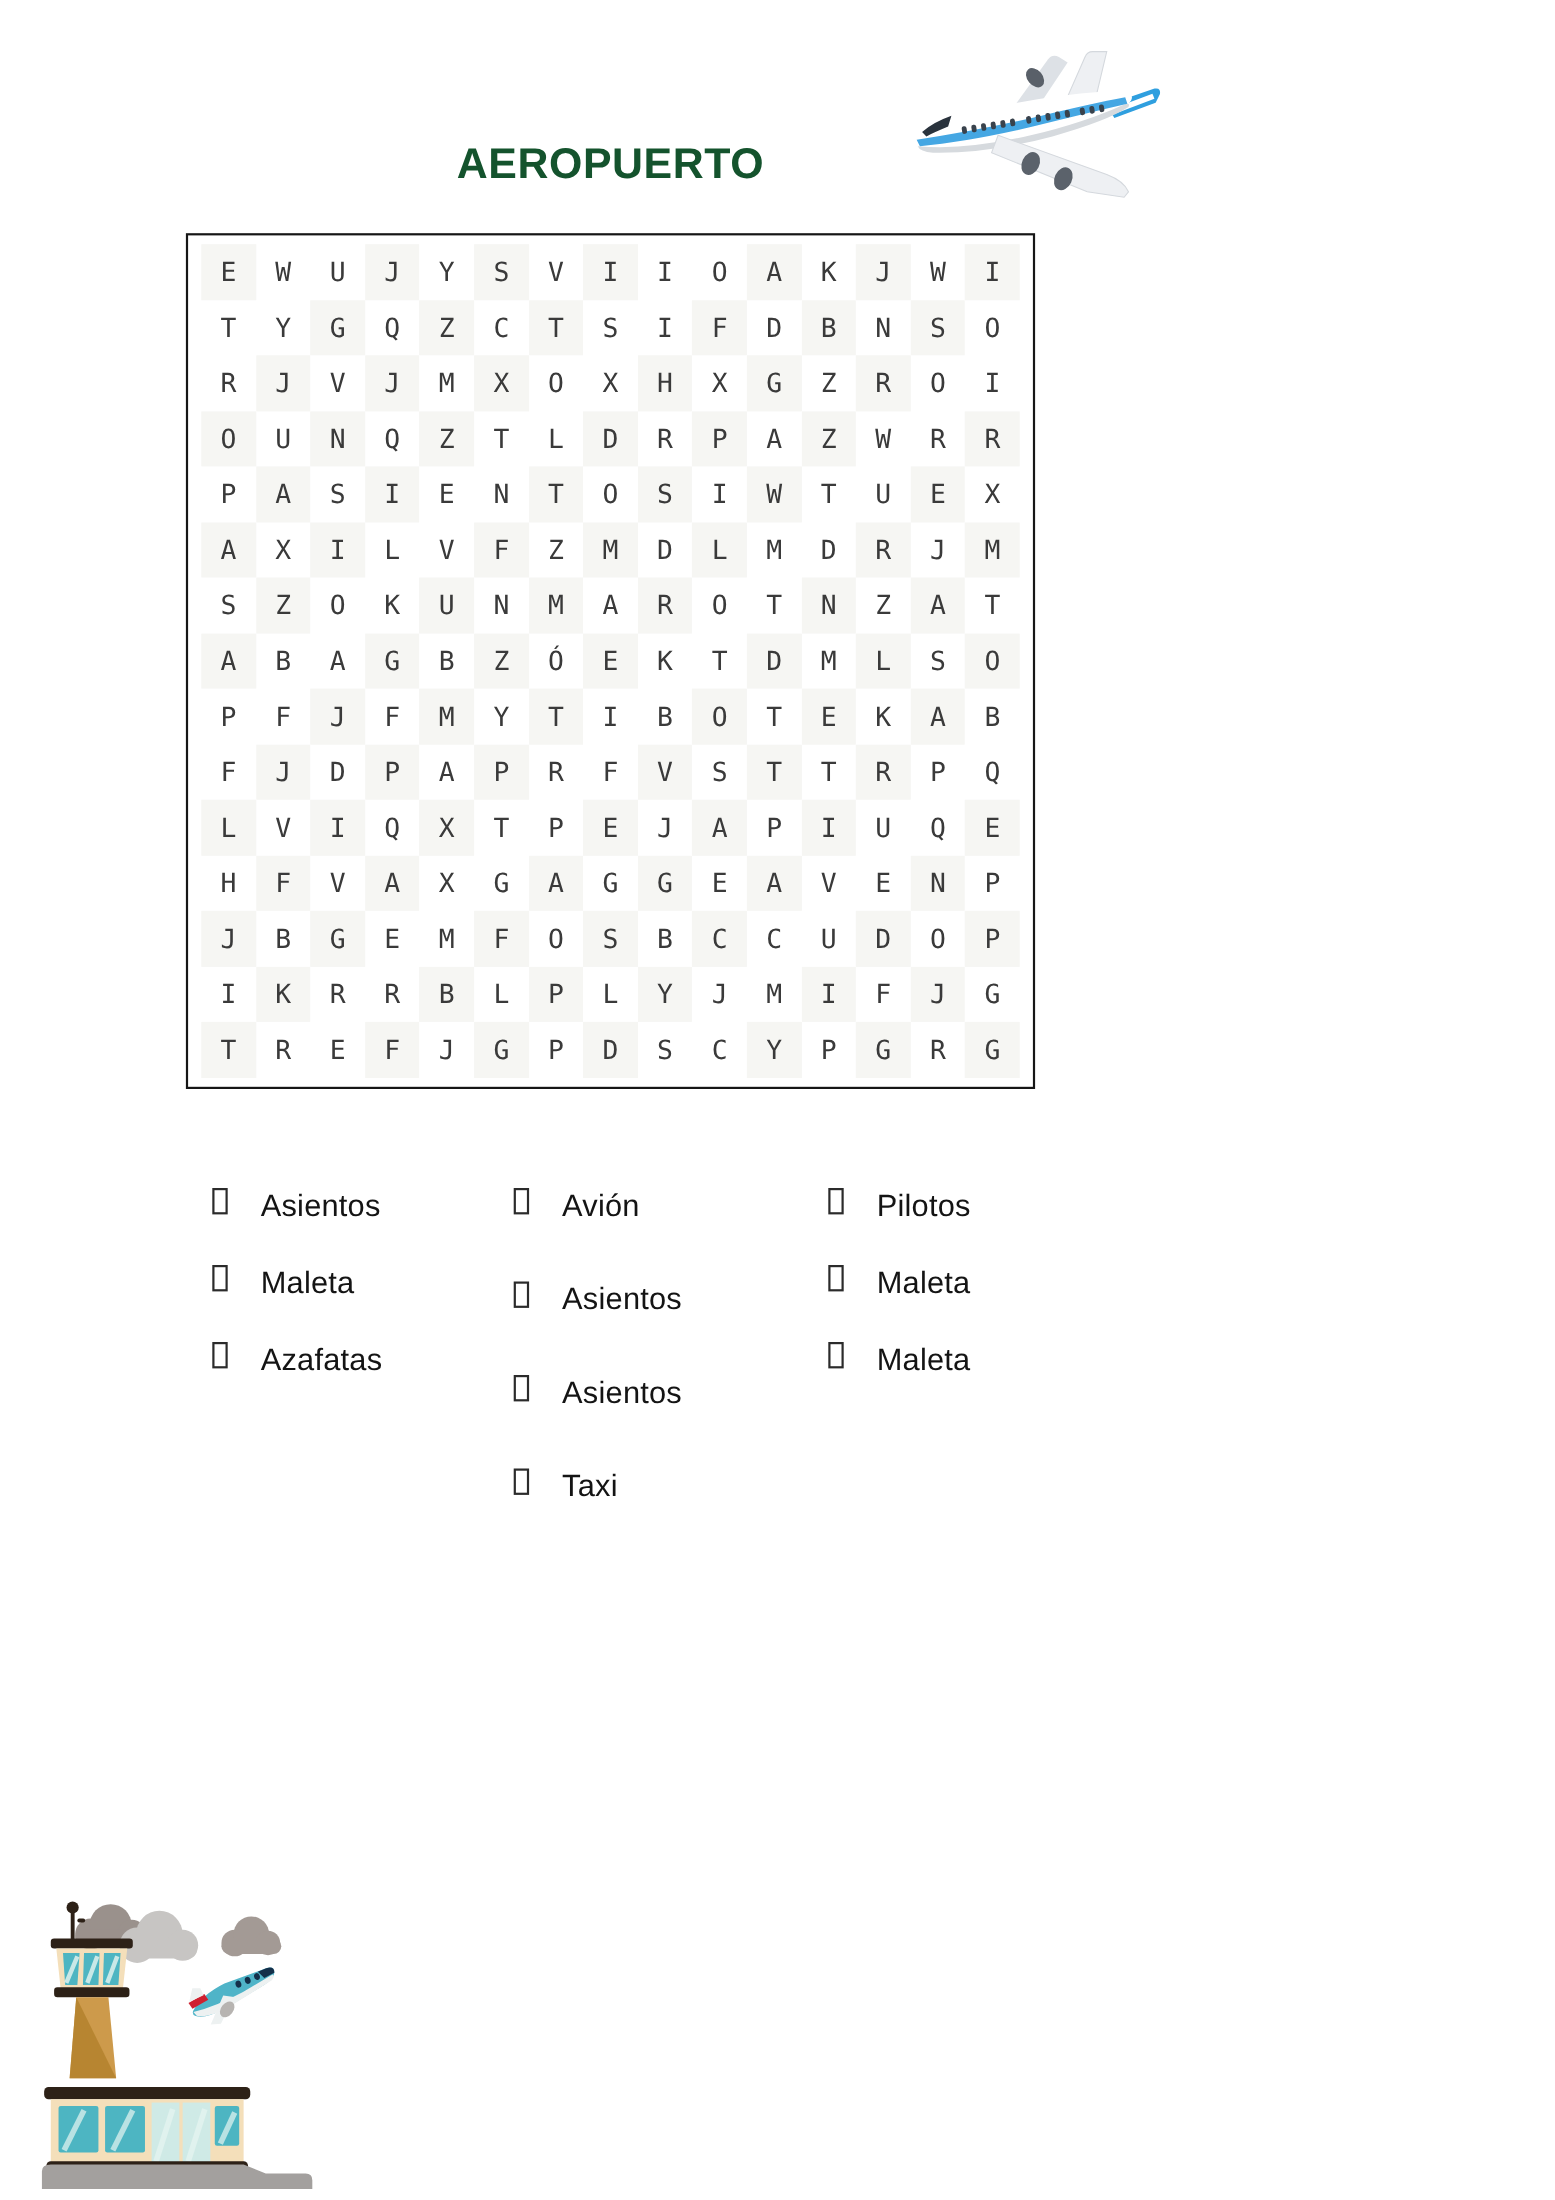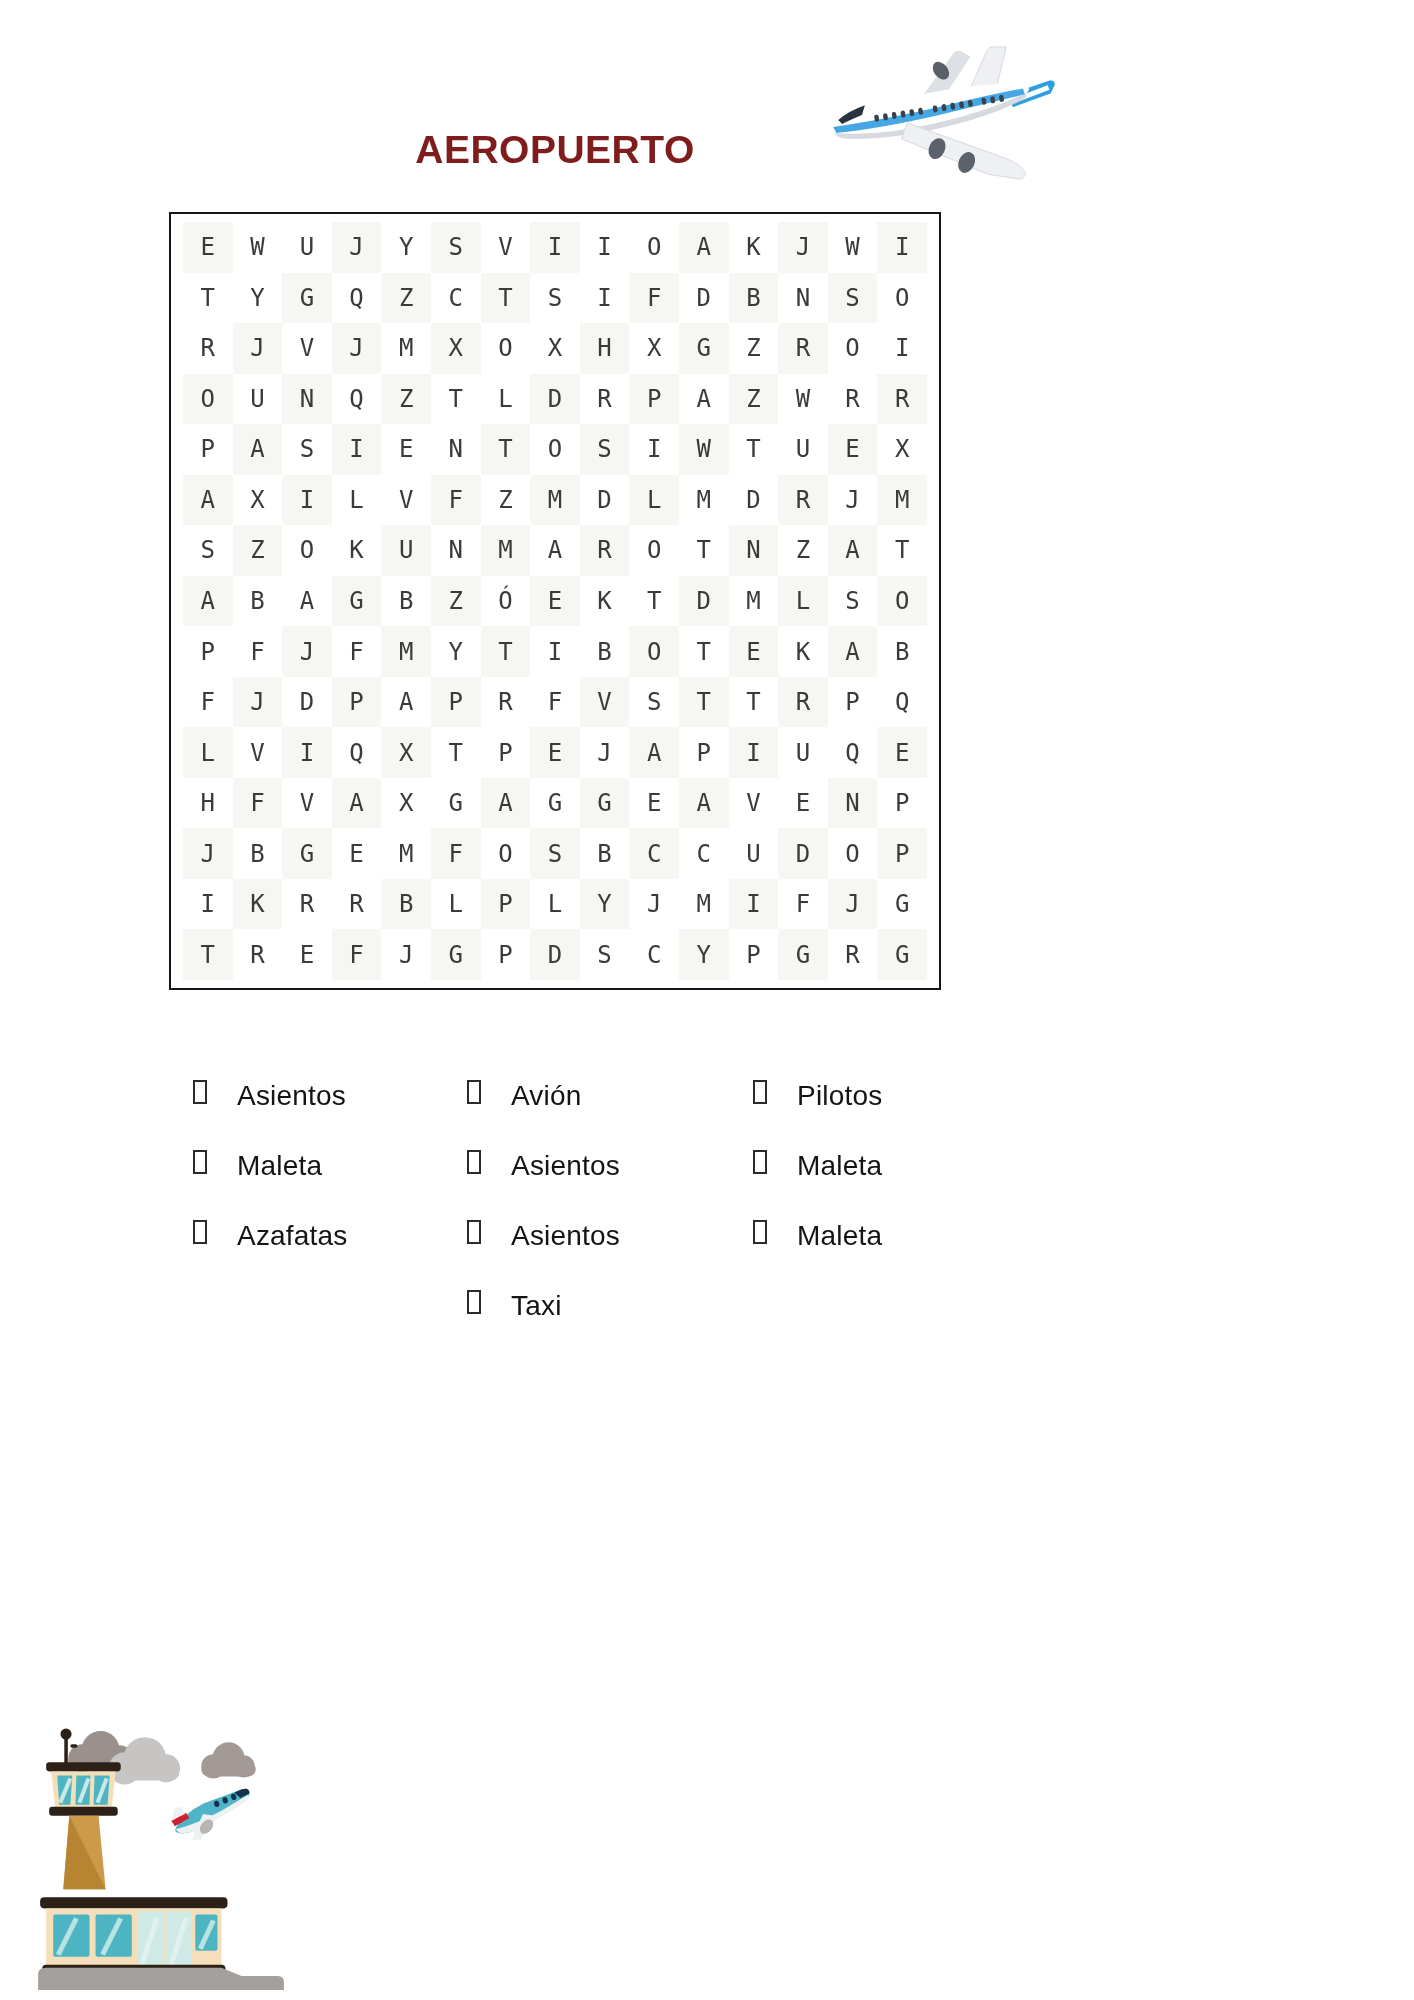--- a/index.html
+++ b/index.html
@@ -3,38 +3,38 @@
 <meta charset="utf-8">
 <style>
   html,body { margin:0; padding:0; background:#ffffff; }
   .page {
     position:relative; width:1414px; height:2000px; background:#ffffff;
     overflow:hidden; font-family:"Liberation Sans", sans-serif;
   }
   .title {
     position:absolute; left:170px; top:128px; width:770px;
     text-align:center; font-size:39px; font-weight:800;
-    letter-spacing:0.5px; color:#7f1d1d;
+    letter-spacing:0.5px; color:#14532d;
     font-family:"Liberation Sans", sans-serif;
   }
   .plane-illustration { position:absolute; left:816px; top:44px; width:242px; height:158px; }
   .grid-box {
     position:absolute; left:169px; top:212px; width:772px; height:778px;
     border:2px solid #161616; background:#ffffff; box-sizing:border-box;
     display:grid; grid-template-columns:repeat(15,1fr); grid-template-rows:repeat(15,1fr);
     padding:8px 12px;
   }
   .cell {
     display:flex; align-items:center; justify-content:center;
     font-family:"DejaVu Sans Mono", monospace; font-size:24px; color:#3a3a3a;
   }
   .cell.tint { background:#f6f6f3; }
   .word-col { position:absolute; display:flex; flex-direction:column; }
   .word-col.c0 { left:193px; top:1080px; }
-  .word-col.c1 { left:467px; top:1080px; }
+  .word-col.c1 { left:467px; top:1080px;gap:15px; }
   .word-col.c2 { left:753px; top:1080px; }
   .word-item { display:flex; gap:30px; height:34px; margin-bottom:36px; }
   .checkbox {
     width:14px; height:24px; border:2px solid #2b2b2b; background:#ffffff;
     flex:0 0 auto; box-sizing:border-box;
   }
   .word-label { font-size:28px; color:#141414; letter-spacing:0.2px; white-space:nowrap; }
   .airport-illustration { position:absolute; left:24px; top:1720px; width:270px; height:270px; }
 </style>
 </head>

